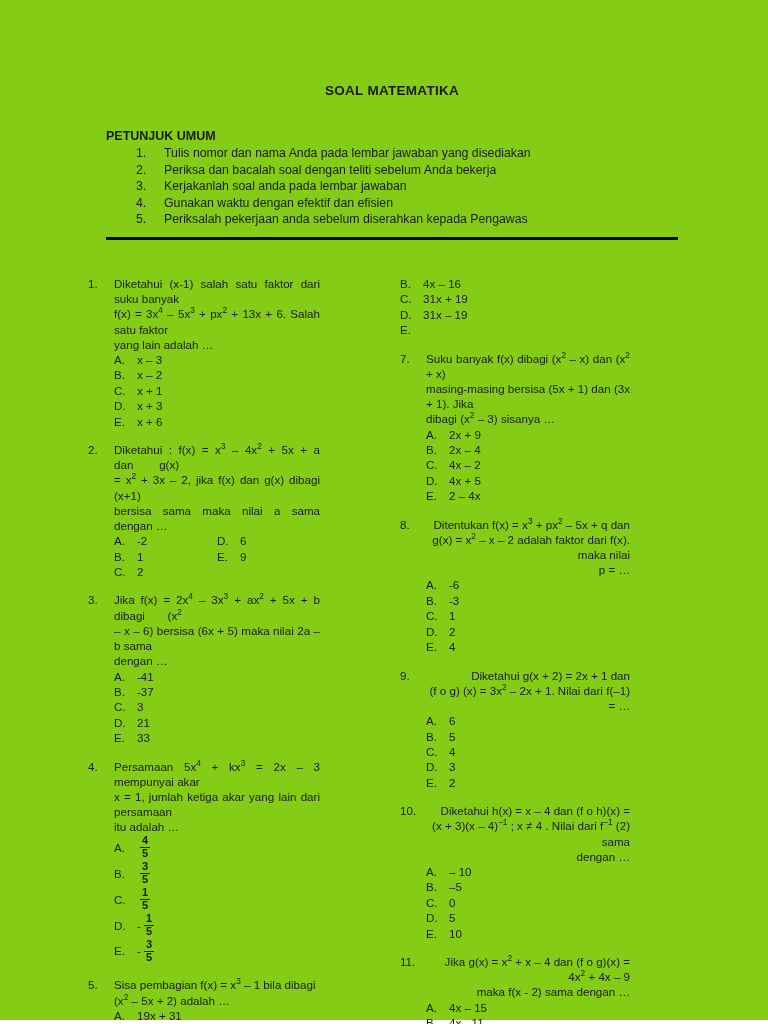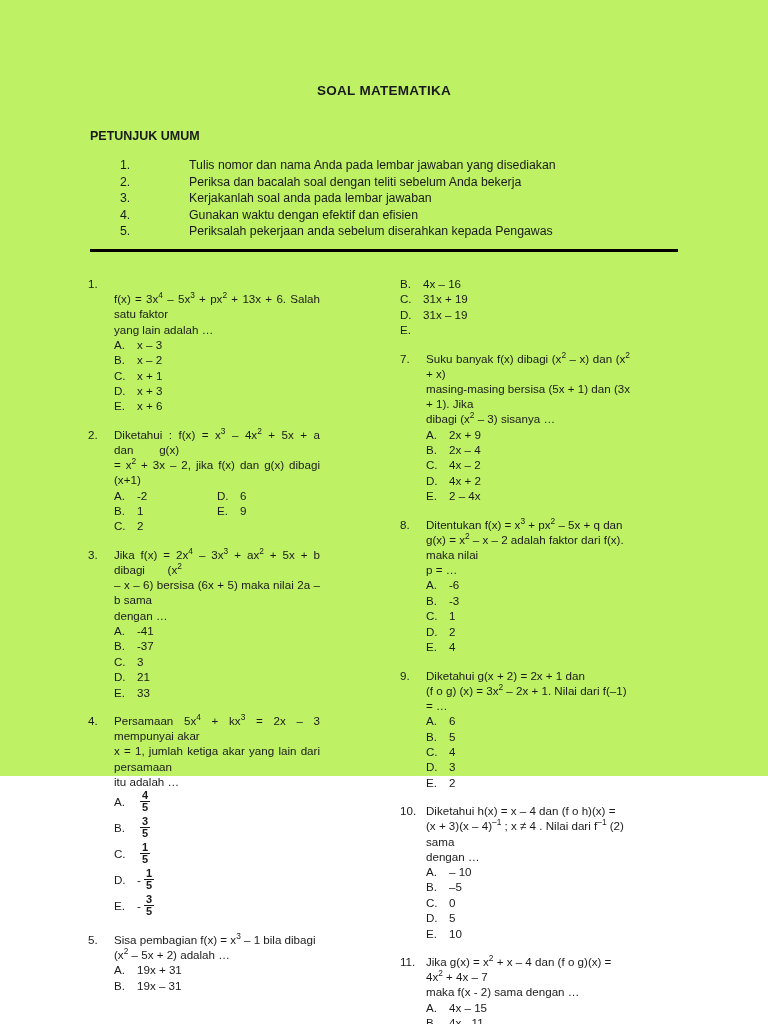--- a/index.html
+++ b/index.html
@@ -10,23 +10,24 @@
   body {
     width: 768px;
     height: 1024px;
     font-family: "Liberation Sans", sans-serif;
     color: #1a1a1a;
     overflow: hidden;
   }
   .page {
     position: relative;
     width: 768px;
-    height: 776px;
-    background: #bef264;
+    height: 1020px;
+    background: #84cc16;
     box-sizing: border-box;
+    padding-left: 16px;
   }
 
   
   .header {
     padding-top: 82px;
     text-align: center;
   }
   .title-line {
     font-weight: bold;
     font-size: 13.5px;
@@ -37,39 +38,39 @@
   
   .petunjuk {
     margin-top: 29px;
     padding-left: 90px;
     padding-right: 70px;
   }
   .petunjuk-title {
     font-weight: bold;
     font-size: 12.5px;
     line-height: 16px;
-    margin-bottom: 13px;
+    margin-bottom: 1px;
   }
   .petunjuk-list {
     margin: 0;
     padding: 0;
     list-style: none;
   }
   .petunjuk-list li {
     display: flex;
     font-size: 12.3px;
     line-height: 16.5px;
   }
   .petunjuk-num {
     width: 28px;
     padding-left: 30px;
     box-sizing: content-box;
     flex: 0 0 auto;
   }
-  .petunjuk-text { flex: 1 1 auto; margin-left: 41px; }
+  .petunjuk-text { flex: 1 1 auto; }
 
   .rule {
     margin: 9px 90px 0 90px;
     height: 3px;
     background: #000000;
   }
 
   
   .columns {
     position: absolute;
@@ -111,21 +112,21 @@
   .q-body {
     flex: 1 1 auto;
     min-width: 0;
   }
   .q-stem {
     font-size: 11.6px;
     line-height: 15.2px;
     text-align: justify;
     text-justify: inter-word;
   }
-  .q-stem.nojust { text-align: left; }
+  .q-stem.nojust { text-align: right; }
 
   
   .frag {
     margin-bottom: 13px;
   }
 
   .opts {
     margin-top: 0px;
   }
   .opt {
@@ -214,21 +215,21 @@
   <div class="rule"></div>
 
   <div class="columns">
 
     <div class="col col-left">
 
       <div class="q">
         <div class="q-num">1.</div>
         <div class="q-body">
           <div class="q-stem">
-            <br>
+            <span>Diketahui (x-1) salah satu faktor dari suku banyak</span><br>
             <span>f(x) = 3x</span><sup>4</sup><span> – 5x</span><sup>3</sup><span> + px</span><sup>2</sup><span> + 13x + 6. Salah satu faktor</span><br>
             <span>yang lain adalah …</span>
           </div>
           <div class="opts">
             <div class="opt">
               <span class="opt-letter">A.</span>
               <span class="opt-text">x – 3</span>
             </div>
             <div class="opt">
               <span class="opt-letter">B.</span>
@@ -249,20 +250,21 @@
           </div>
         </div>
       </div>
 
       <div class="q">
         <div class="q-num">2.</div>
         <div class="q-body">
           <div class="q-stem">
             <span>Diketahui :  f(x) = x</span><sup>3</sup><span> – 4x</span><sup>2</sup><span> + 5x + a dan</span>&nbsp;&nbsp;&nbsp;&nbsp;&nbsp;&nbsp;&nbsp;&nbsp;<span>g(x)</span><br>
             <span>= x</span><sup>2</sup><span> + 3x – 2, jika f(x) dan g(x) dibagi (x+1)</span><br>
+            <span>bersisa sama maka nilai a sama dengan …</span>
           </div>
           <div class="opts opts-grid">
             <div class="opts-half">
               <div class="opt">
                 <span class="opt-letter">A.</span>
                 <span class="opt-text">-2</span>
               </div>
               <div class="opt">
                 <span class="opt-letter">B.</span>
                 <span class="opt-text">1</span>
@@ -421,21 +423,21 @@
             <div class="opt">
               <span class="opt-letter">B.</span>
               <span class="opt-text">2x – 4</span>
             </div>
             <div class="opt">
               <span class="opt-letter">C.</span>
               <span class="opt-text">4x – 2</span>
             </div>
             <div class="opt">
               <span class="opt-letter">D.</span>
-              <span class="opt-text">4x + 2</span>
+              <span class="opt-text">4x + 5</span>
             </div>
             <div class="opt">
               <span class="opt-letter">E.</span>
               <span class="opt-text">2 – 4x</span>
             </div>
           </div>
         </div>
       </div>
 
       <div class="q">
@@ -533,21 +535,21 @@
               <span class="opt-text">10</span>
             </div>
           </div>
         </div>
       </div>
 
       <div class="q">
         <div class="q-num wide">11.</div>
         <div class="q-body">
           <div class="q-stem nojust">
-            <span>Jika g(x) = x</span><sup>2</sup><span> + x – 4 dan (f o g)(x) = 4x</span><sup>2</sup><span> + 4x – 7</span><br>
+            <span>Jika g(x) = x</span><sup>2</sup><span> + x – 4 dan (f o g)(x) = 4x</span><sup>2</sup><span> + 4x – 9</span><br>
             <span>maka f(x - 2)  sama dengan …</span>
           </div>
           <div class="opts">
             <div class="opt">
               <span class="opt-letter">A.</span>
               <span class="opt-text">4x – 15</span>
             </div>
             <div class="opt">
               <span class="opt-letter">B.</span>
               <span class="opt-text">4x - 11</span>

